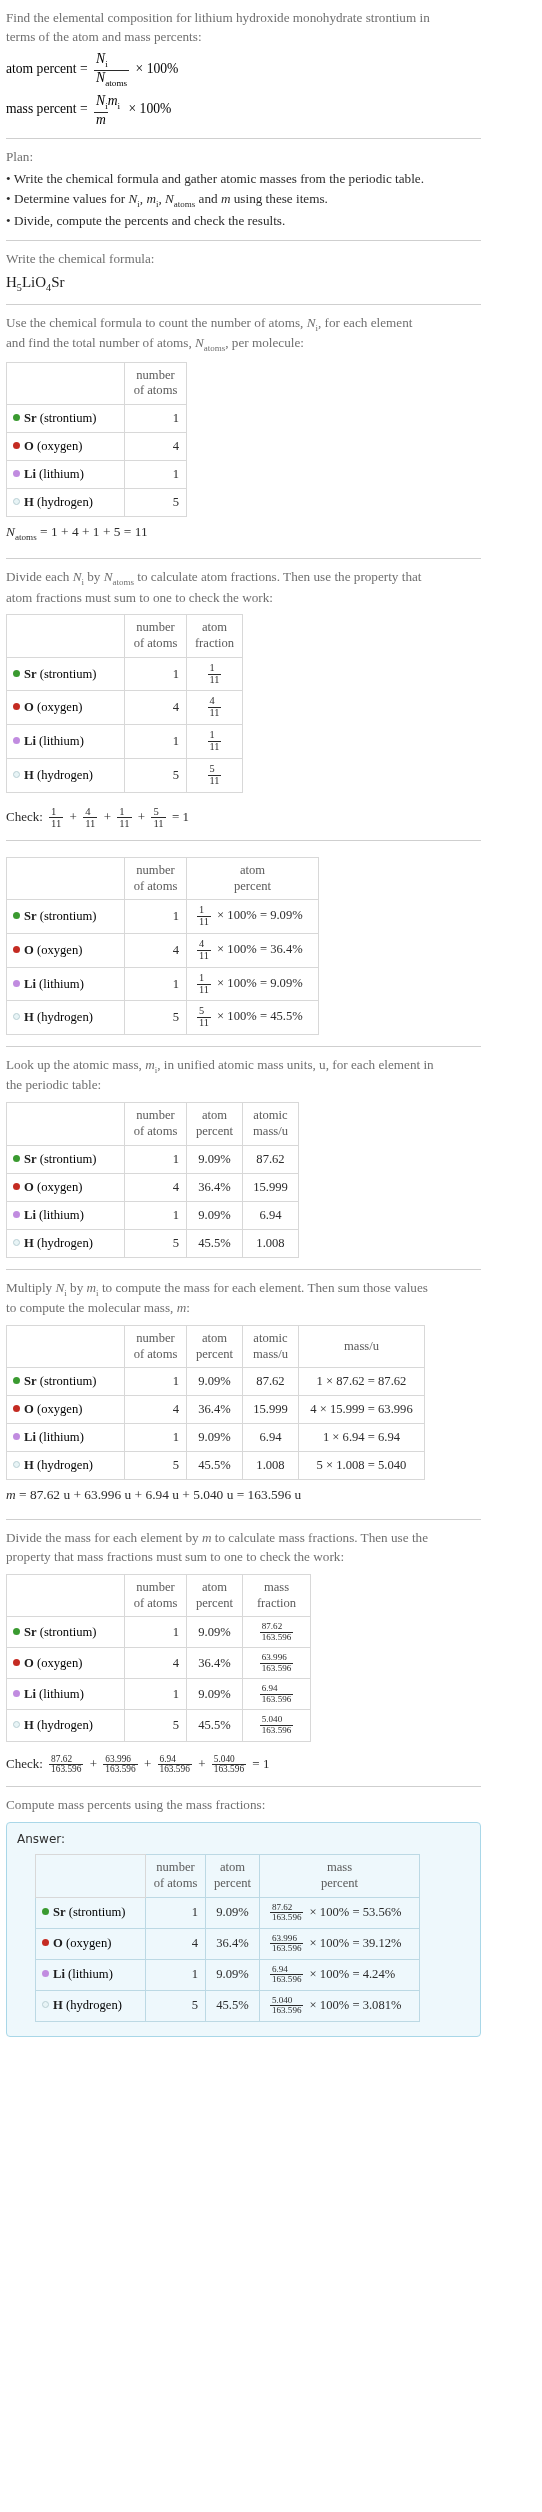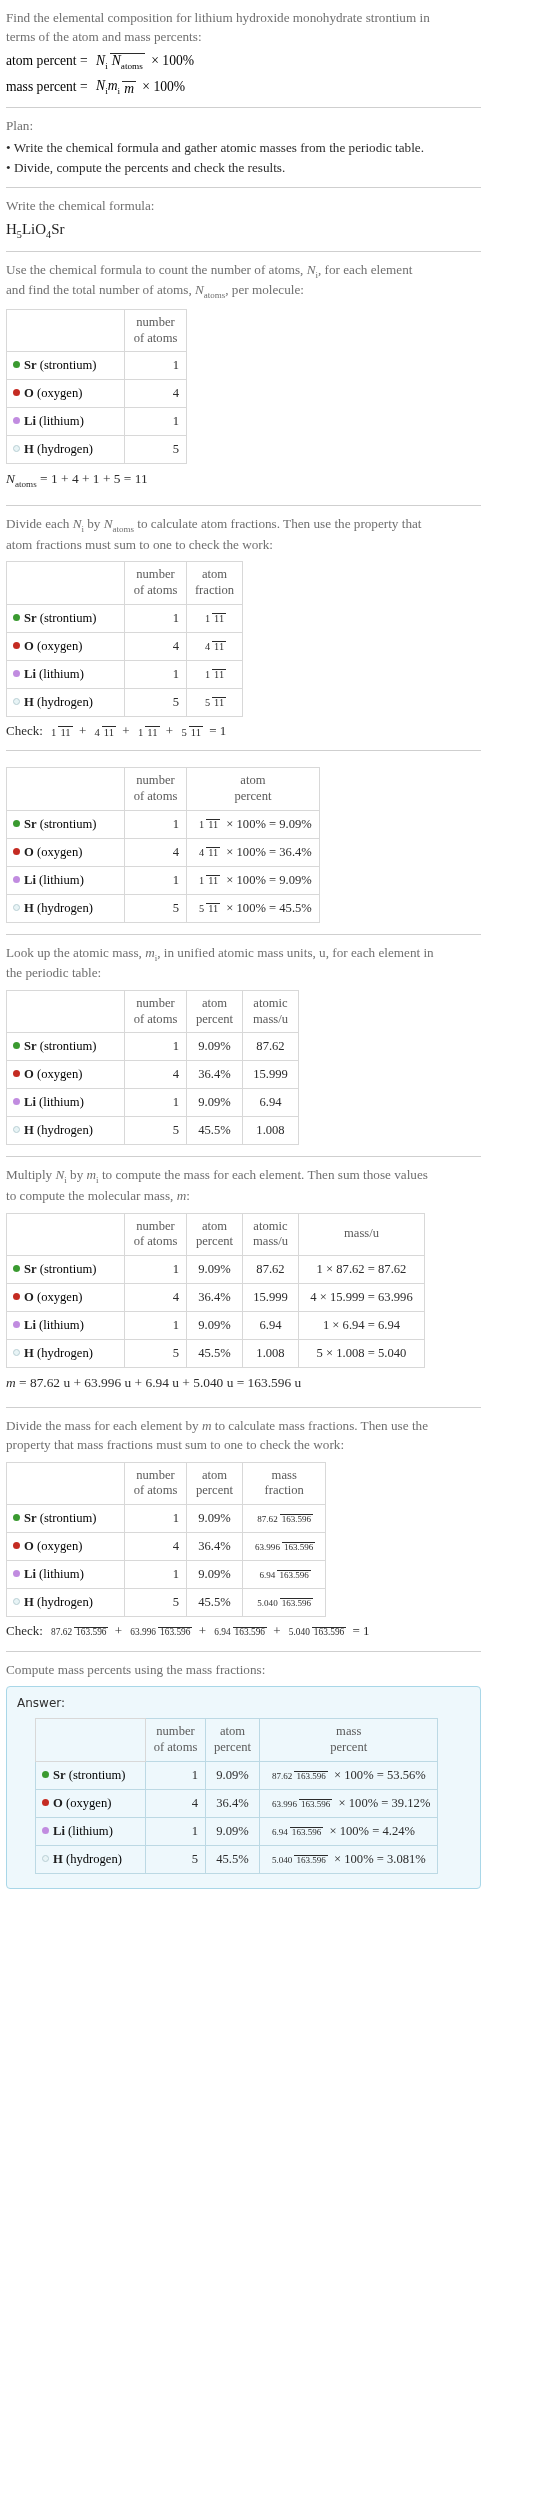--- a/index.html
+++ b/index.html
@@ -29,22 +29,22 @@
 
   .formula-line { margin: 6px 0 2px 0; color:#000000; }
   .formula-blk { font-size: 13.6px; }
 
   .bigsym { font-style: italic; font-family: "Liberation Serif", serif; }
   sub.sm { font-size: 0.68em; font-style: normal; }
 
   
   .frac {
     display: inline-flex;
-    flex-direction: row;
-    align-items: flex-end;
+    flex-direction: column;
+    align-items: flex-start;
     vertical-align: middle;
     margin: 0 3px;
     line-height: 1.05;
   }
   .frac .num { padding: 0 2px; }
   .frac .den { padding: 0 2px; border-top: 1px solid #2b2b2b; }
   .frac.small { font-size: 0.82em; }
   .frac.tiny  { font-size: 0.72em; }
 
   .formula-chem { font-size: 15px; color:#1d1d1d; margin-top: 4px; }
@@ -79,21 +79,21 @@
   .dot {
     display: inline-block;
     width: 7px; height: 7px;
     border-radius: 50%;
     margin-right: 4px;
     vertical-align: 1px;
   }
   .sym { font-weight: bold; color: #1d1d1d; }
   .nm  { color: #000000; }
 
-  .checkline { margin: 5px 0 2px 0; font-size: 13px; }
+  .checkline { margin: 13px 0 2px 0; font-size: 13px; }
   .eqline { margin: 6px 0; font-size: 13.4px; }
 
   .answer-box {
     margin-top: 7px;
     border: 1px solid #a9d7e8;
     border-radius: 4px;
     background: #eef8fc;
     padding: 8px 10px 12px 10px;
   }
   .answer-label {
@@ -131,20 +131,23 @@
       </span>
       <span>× 100%</span>
     </div>
   </div>
 
   <div class="rule"></div>
 
   <div class="section">
     <div class="plan-label">Plan:</div>
     <div class="plan-item">• Write the chemical formula and gather atomic masses from the periodic table.</div>
+    <div class="plan-item">
+      <span>• Determine values for </span><i class="bigsym">N</i><sub class="sm">i</sub><span>, </span><i class="bigsym">m</i><sub class="sm">i</sub><span>, </span><i class="bigsym">N</i><sub class="sm">atoms</sub><span> and </span><i class="bigsym">m</i><span> using these items.</span>
+    </div>
     <div class="plan-item">• Divide, compute the percents and check the results.</div>
   </div>
 
   <div class="rule"></div>
 
   <div class="section">
     <div class="prompt">Write the chemical formula:</div>
     <div class="formula-chem">
       H<sub>5</sub>LiO<sub>4</sub>Sr
     </div>

